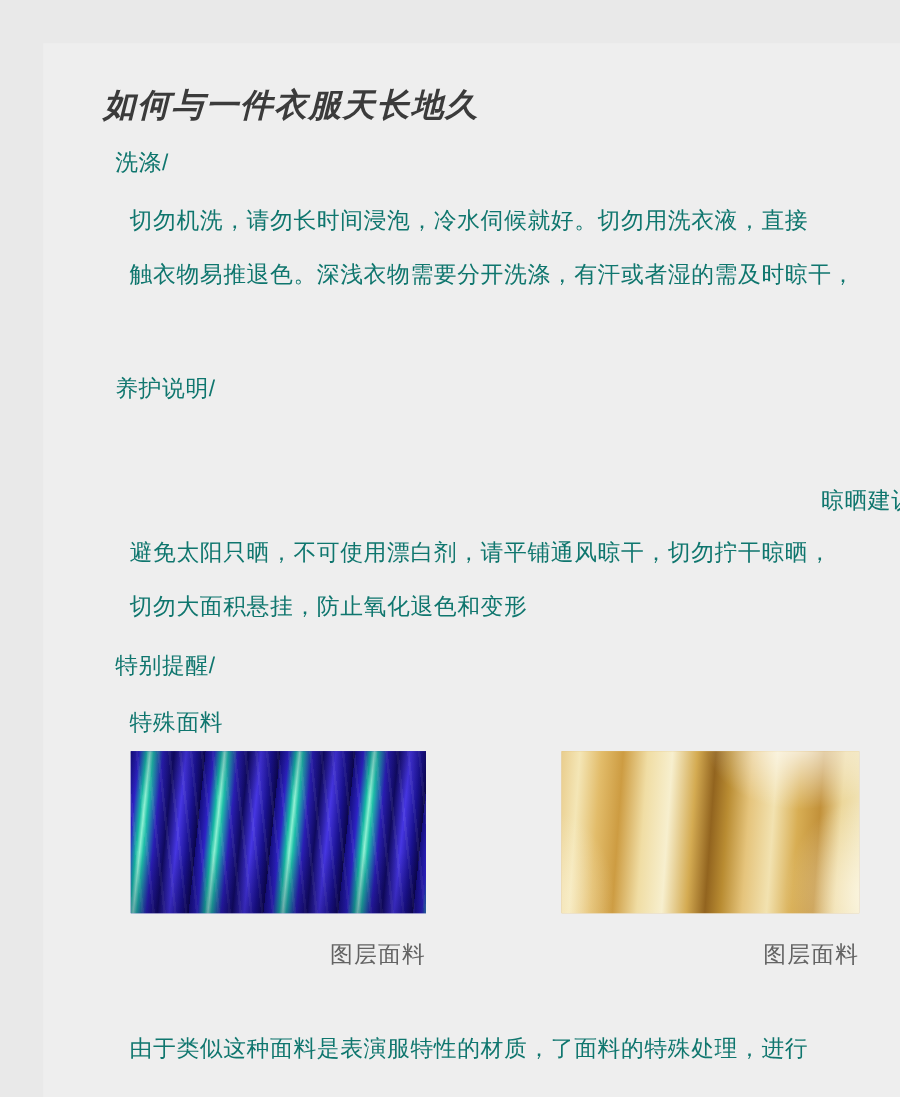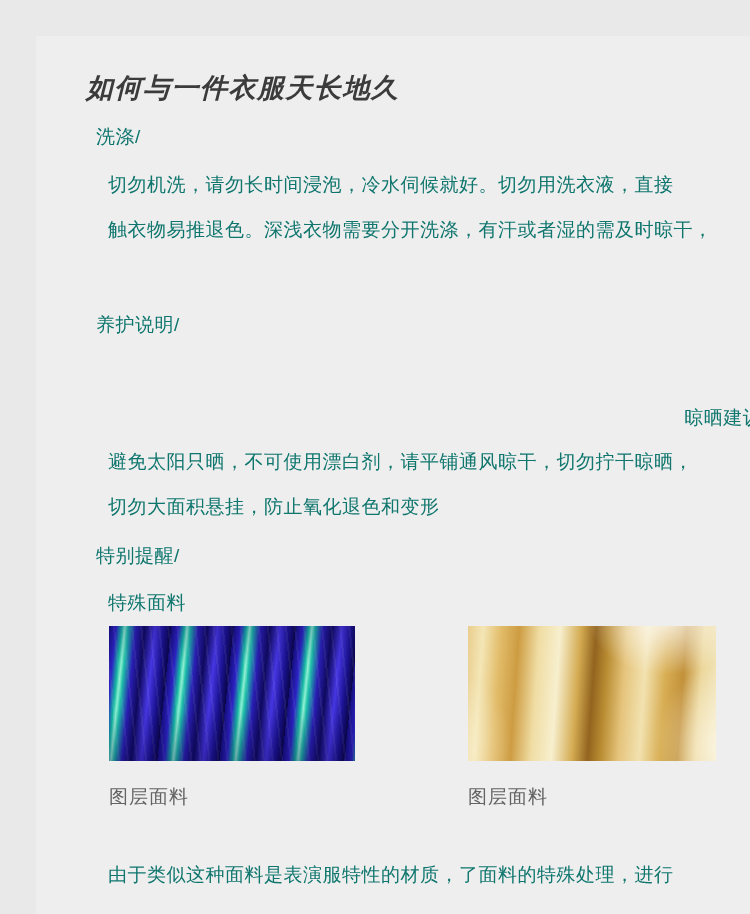--- a/index.html
+++ b/index.html
@@ -77,21 +77,21 @@
         #b98c32 55%, #e5c47c 62%, #f2e2b0 70%, #d8ae54 78%,
         #c2913a 85%, #ecd79b 92%, #f2e7c0 100%);
     background-color: #d9b05e;
   }
   .caption {
     position: absolute;
     top: 732px;
     font-size: 19px;
     line-height: 33px;
     color: #636363;
-    text-align: left;
+    text-align: right;
     letter-spacing: 1px;
   }
   .caption-left  { left: 61px;  width: 246px; }
   .caption-right { left: 420px; width: 248px; }
 
   .footer-para { top: 798px; }
 </style>
 </head>
 <body>
 

